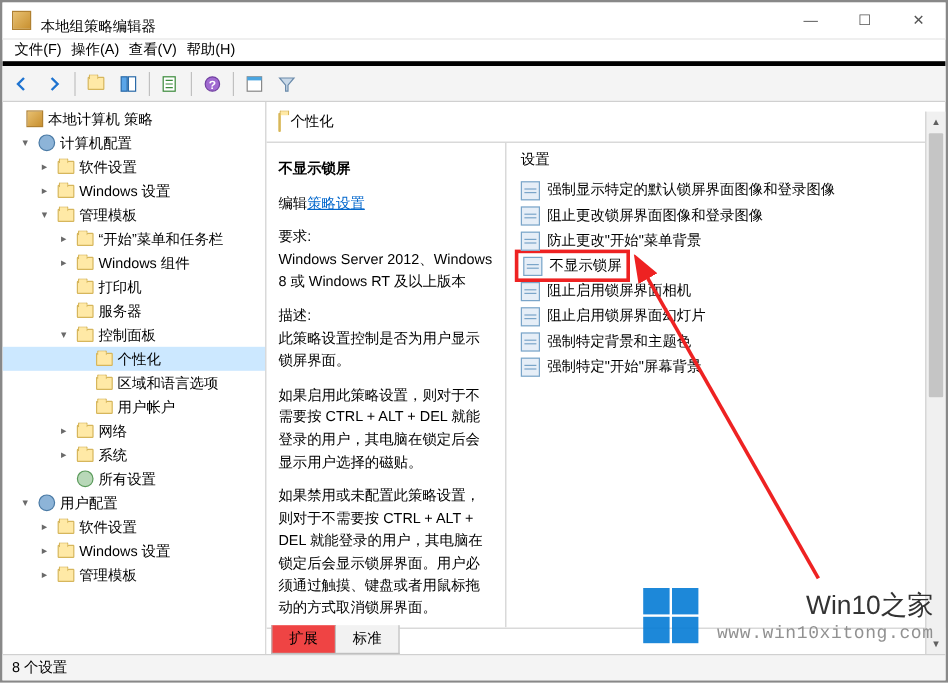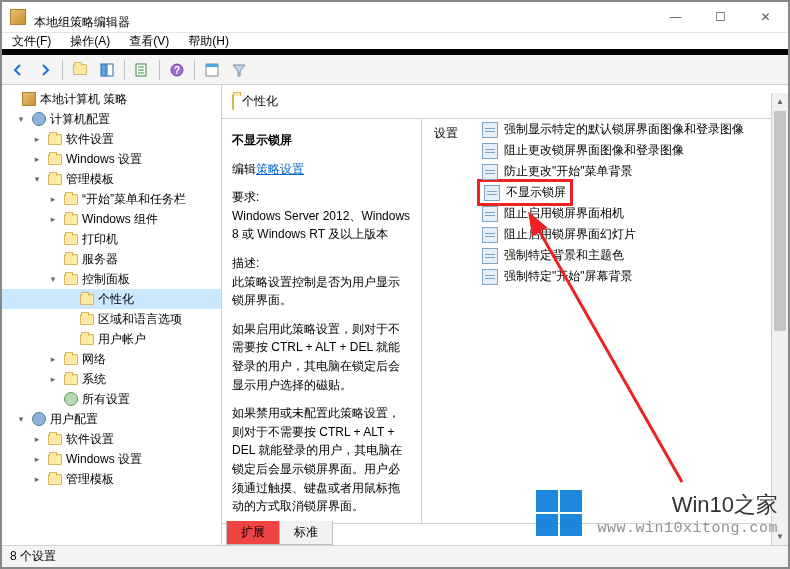--- a/index.html
+++ b/index.html
@@ -3,21 +3,21 @@
 <meta charset="utf-8">
 <style>
   * { box-sizing: border-box; }
   body { margin: 0; font-family: "Microsoft YaHei", Arial, sans-serif; font-size: 12px; background: #fff; color: #000; }
   .window { width: 790px; height: 569px; border: 2px solid #888; position: relative; display: flex; flex-direction: column; overflow: hidden; }
   .titlebar { height: 31px; display: flex; align-items: center; padding-left: 8px; background: #fff; border-bottom: 1px solid #e5e5e5; }
   .titlebar .ticon { width:16px; height:16px; background: linear-gradient(135deg,#e8c070,#c89030); border:1px solid #b08030; margin-right:8px; }
   .titlebar .title { flex: 1; color:#000;margin-top:11px; }
   .winbtns { display:flex; height:100%; }
   .winbtn { width:45px; display:flex; align-items:center; justify-content:center; color:#555; }
-  .menubar { height:22px; display:flex; align-items:center; padding-left:10px; gap:19px; border-bottom:6px solid #000000; }
+  .menubar { height:22px; display:flex; padding-left:10px; gap:8px; border-bottom:4px solid #000000; }
   .menubar span { }
   .toolbar { height:30px; display:flex; align-items:center; padding-left:4px; gap:3px; border-bottom:1px solid #d0d0d0; background:#f4f4f4; }
   .tbtn { width:24px; height:24px; display:flex; align-items:center; justify-content:center; border:1px solid transparent; }
   .sep { width:1px; height:20px; background:#c0c0c0; margin:0 2px; }
   .body { flex:1; display:flex; overflow:hidden; }
   .tree { width:220px; border-right:1px solid #d0d0d0; overflow:auto; padding-top:4px; }
   .tnode { display:flex; align-items:center; height:20px; white-space:nowrap; padding-right:6px; cursor:default; }
   .tnode .exp { width:14px; display:inline-flex; justify-content:center; color:#6a6a6a; font-size:9px; }
   .tnode .ico { width:16px; height:16px; margin:0 3px; display:inline-flex; align-items:center; justify-content:center; }
   .tnode.selected { background:#cce8ff; }
@@ -25,21 +25,21 @@
   .folder::before { content:""; position:absolute; top:-3px; left:0; width:6px; height:3px; background:#ffe9a6; border:1px solid #d6b65c; border-bottom:none; border-radius:1px 1px 0 0; }
   .rooticon { width:14px; height:14px; background: linear-gradient(135deg,#e8c070,#c89030); border:1px solid #b08030; }
   .gearico { width:14px; height:14px; border-radius:50%; background:#8db4d8; border:1px solid #4a7aa5; position:relative; }
   .preview { flex:1; display:flex; flex-direction:column; overflow:hidden; }
   .preview-head { padding:8px 10px 8px 10px; display:flex; align-items:center; border-bottom:1px solid #d0d0d0; }
   .preview-head .ico { margin-right:8px; }
   .preview-body { flex:1; display:flex; overflow:hidden; }
   .desc-col { width:200px; padding:12px 10px 10px 10px; overflow:hidden; font-size:12px; line-height:1.55; border-right:1px solid #d0d0d0; }
   .desc-col p { margin:0 0 10px 0; }
   .desc-col a { color:#0066cc; text-decoration:underline; }
-  .list-col { flex:1; display:flex; flex-direction:row; overflow:hidden; }
+  .list-col { flex:1; display:flex; flex-direction:column; overflow:hidden; }
   .list-head { padding:6px 12px; }
   .list { flex:1; overflow:auto; padding:0 1px 10px 12px; }
   .litem { display:flex; align-items:center; height:21px; }
   .litem .pico { width:16px; height:16px; margin-right:6px; background:#e6eef7; border:1px solid #7aa5c9; position:relative; }
   .litem .pico::after { content:""; position:absolute; left:2px; right:2px; top:5px; height:1px; background:#7aa5c9; box-shadow:0 3px 0 #7aa5c9; }
   .highlight-box { border:3px solid #e22; padding:2px 4px; margin:-3px -5px; }
   .preview-tabs { height:22px; display:flex; align-items:flex-end; border-top:1px solid #d0d0d0; background:#fff; padding-left:4px; }
   .ptab { padding:3px 14px 3px 14px; border:1px solid #bfbfbf; border-top:none; font-size:12px; background:#f2f2f2; margin-right:-1px; z-index:0; }
   .ptab.active { background:#ef4444; z-index:1; }
   .statusbar { height:22px; border-top:1px solid #d0d0d0; display:flex; align-items:center; padding-left:8px; background:#f4f4f4; }

